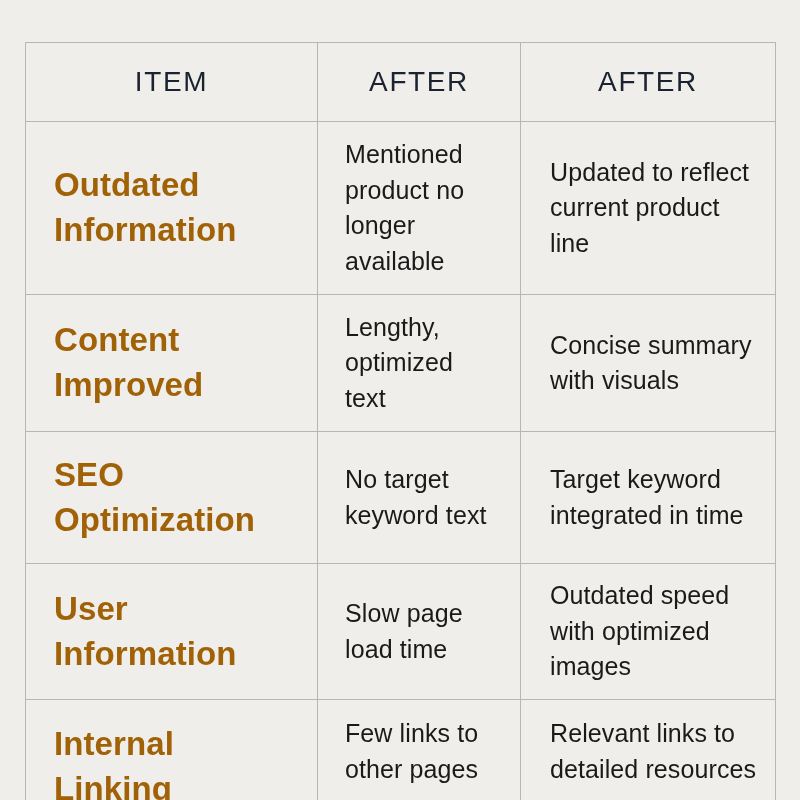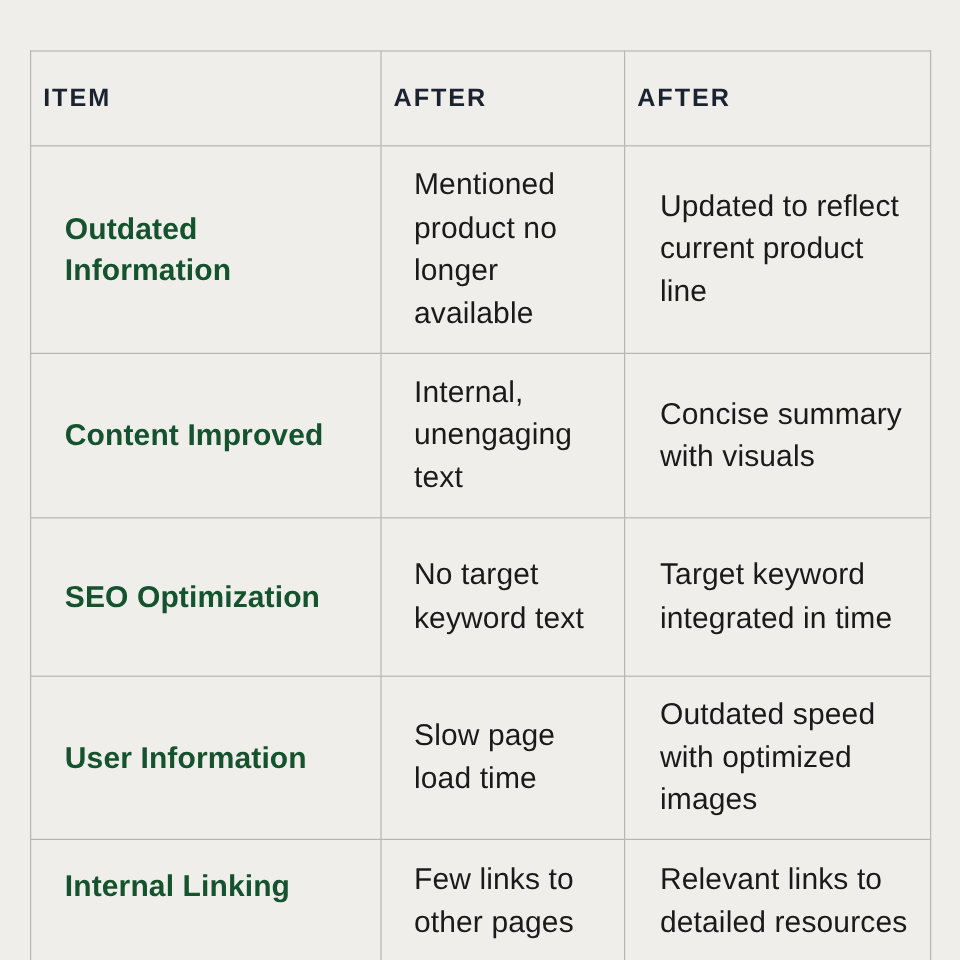--- a/index.html
+++ b/index.html
@@ -46,35 +46,35 @@
     border: 1px solid #b6b6b2;
     background: #efeeea;
     vertical-align: middle;
     box-sizing: border-box;
   }
 
   
   .head-row th {
     height: 79px;           
     padding: 0 10px;
-    text-align: left;
-    font-size: 21px;
-    font-weight: 700;
+    text-align: center;
+    font-size: 28px;
+    font-weight: 400;
     letter-spacing: 1.6px;
     color: #1b2330;
     white-space: nowrap;
   }
 
   
   .item-cell {
     padding: 6px 28px;
-    font-size: 25px;
+    font-size: 33px;
     font-weight: 700;
     line-height: 1.36;
-    color: #14532d;
+    color: #a16207;
     letter-spacing: 0.1px;
   }
 
   .detail-cell {
     padding: 10px 22px 10px 27px;
     font-size: 25px;
     font-weight: 400;
     line-height: 1.42;
     color: #1a1a1a;
     letter-spacing: 0.1px;
@@ -122,21 +122,21 @@
     <tbody>
 
       <tr class="r1">
         <td class="item-cell">Outdated Information</td>
         <td class="detail-cell">Mentioned product no longer available</td>
         <td class="detail-cell after-cell">Updated to reflect current product line</td>
       </tr>
 
       <tr class="r2">
         <td class="item-cell">Content Improved</td>
-        <td class="detail-cell">Internal, unengaging text</td>
+        <td class="detail-cell">Lengthy, optimized text</td>
         <td class="detail-cell after-cell">Concise summary with visuals</td>
       </tr>
 
       <tr class="r3">
         <td class="item-cell">SEO Optimization</td>
         <td class="detail-cell">No target keyword text</td>
         <td class="detail-cell after-cell">Target keyword integrated in time</td>
       </tr>
 
       <tr class="r4">

